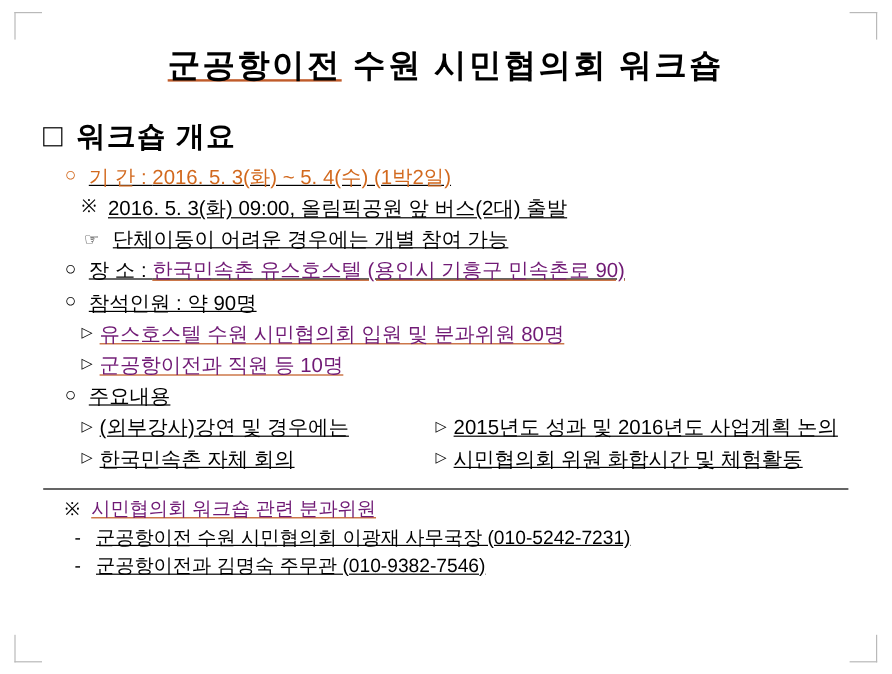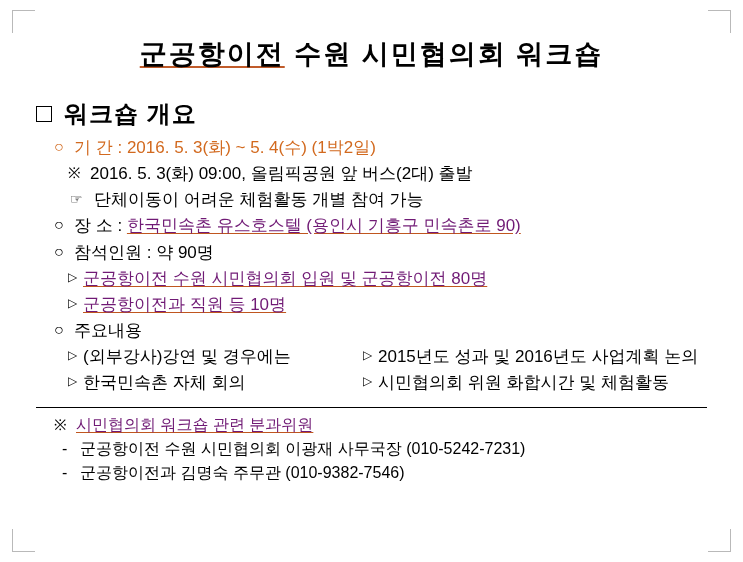--- a/index.html
+++ b/index.html
@@ -102,21 +102,21 @@
     line-height: 1.6;
     padding-left: 2px;
   }
   .bullet-tri {
     flex: 0 0 auto;
     width: 15px;
     font-size: 12px;
     line-height: 1.8;
   }
 
-  .txt { flex: 1 1 auto; }
+  .txt { flex: 1 1 auto; text-decoration: underline; }
 
   .orange { color: #d2691e; }
   .orange-dark { color: #701a75; }
   .black { color: #000; }
   .ul { text-underline-offset: 2px; }
   .ul-orange { text-decoration: underline; text-decoration-color: #c0561f; text-underline-offset: 2px; }
 
   .indent-sub {
     margin-left: 14px;
   }
@@ -177,38 +177,38 @@
       </span>
     </div>
 
     <div class="row indent-sub">
       <span class="bullet-ref black">※</span>
       <span class="txt ul">2016. 5. 3(화) 09:00, 올림픽공원 앞 버스(2대) 출발</span>
     </div>
 
     <div class="row indent-sub">
       <span class="bullet-hand black">☞</span>
-      <span class="txt">단체이동이 어려운 체험활동 개별 참여 가능</span>
+      <span class="txt">단체이동이 어려운 경우에는 개별 참여 가능</span>
     </div>
 
     <div class="row">
       <span class="bullet-o black">○</span>
       <span class="txt">
         <span class="nowrap">장     소 : </span><span class="orange-dark ul-orange">한국민속촌 유스호스텔 (용인시 기흥구 민속촌로 90)</span>
       </span>
     </div>
 
     <div class="row">
       <span class="bullet-o black">○</span>
       <span class="txt">참석인원 : 약 90명</span>
     </div>
 
     <div class="row indent-sub">
       <span class="bullet-tri black">▷</span>
-      <span class="txt ul-orange orange-dark">군공항이전 수원 시민협의회 입원 및 군공항이전 80명</span>
+      <span class="txt ul-orange orange-dark">유스호스텔 수원 시민협의회 입원 및 분과위원 80명</span>
     </div>
 
     <div class="row indent-sub">
       <span class="bullet-tri black">▷</span>
       <span class="txt ul-orange orange-dark">군공항이전과 직원 등 10명</span>
     </div>
 
     <div class="row">
       <span class="bullet-o black">○</span>
       <span class="txt">주요내용</span>

